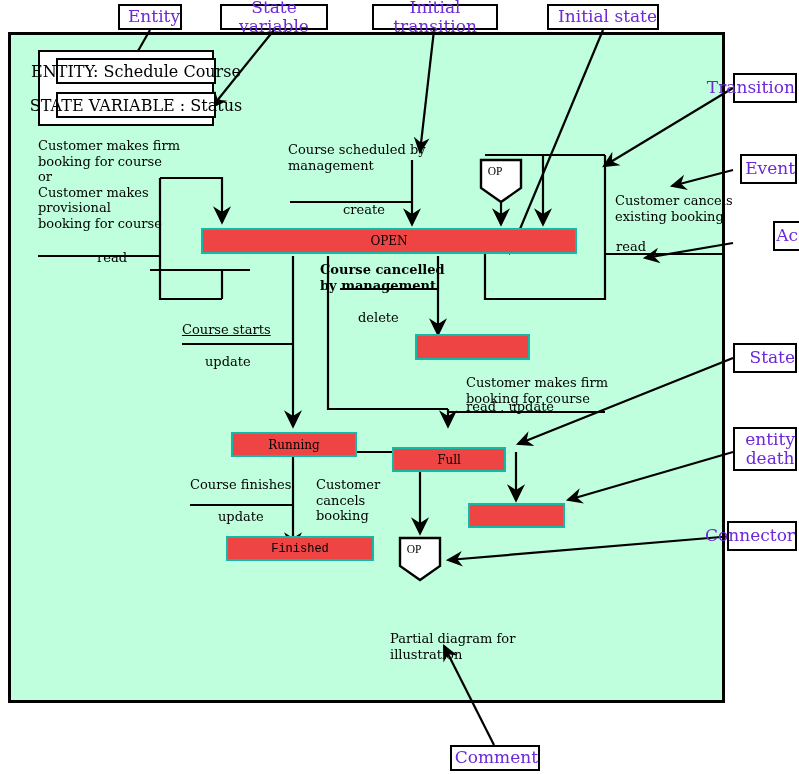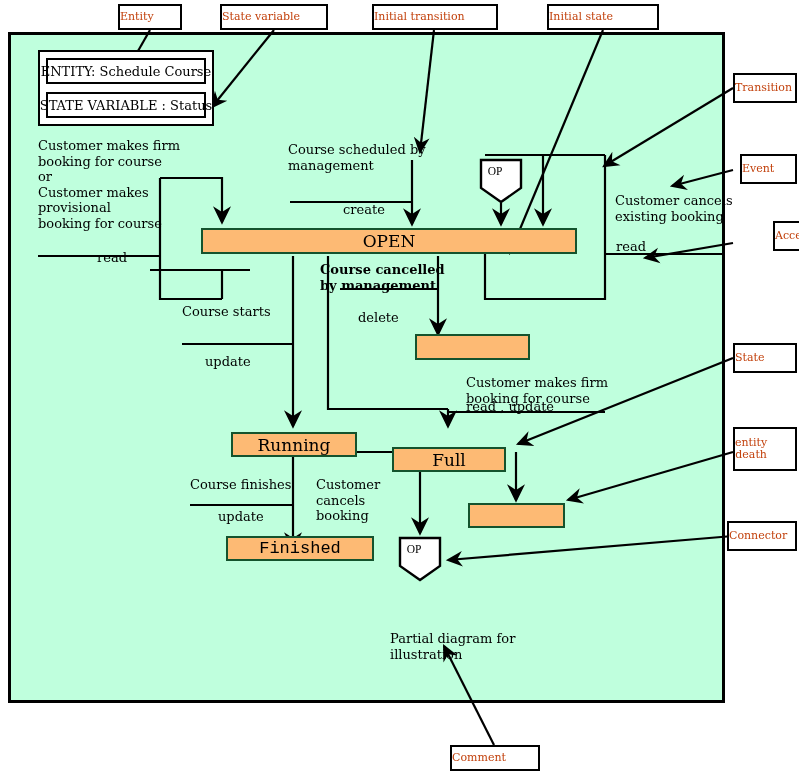--- a/index.html
+++ b/index.html
@@ -39,66 +39,66 @@
     box-sizing: border-box;
   }
   
   .callout {
     position: absolute;
     background: #ffffff;
     border: 2px solid #000000;
     box-sizing: border-box;
     display: flex;
     align-items: center;
-    justify-content: flex-start;
+    justify-content: flex-end;
     text-align: center;
-    font-size: 11px;
+    font-size: 17px;
     line-height: 1.12;
-    color: #c2410c;
+    color: #6d28d9;
     z-index: 30;
   }
   
   .entity-wrap {
     position: absolute;
     left: 38px;
     top: 50px;
     width: 176px;
     height: 76px;
     background: #ffffff;
     border: 2px solid #000000;
     box-sizing: border-box;
     z-index: 12;
   }
   .entity-row {
     position: absolute;
-    left: 6px;
+    left: 16px;
     width: 160px;
     height: 26px;
     background: #ffffff;
     border: 2px solid #000000;
     box-sizing: border-box;
     display: flex;
     align-items: center;
     justify-content: center;
-    font-size: 13px;
+    font-size: 16px;
     white-space: nowrap;
   }
   .entity-row.r1 { top: 6px; }
   .entity-row.r2 { top: 40px; }
 
   
   .state {
     position: absolute;
-    background: #fdba74;
-    border: 2px solid #14532d;
+    background: #ef4444;
+    border: 2px solid #14b8a6;
     box-sizing: border-box;
     display: flex;
     align-items: center;
     justify-content: center;
-    font-size: 17px;
+    font-size: 12px;
     color: #000000;
     z-index: 14;
   }
   
   .connector {
     position: absolute;
     width: 44px;
     height: 46px;
     z-index: 14;
   }
@@ -259,21 +259,21 @@
   <div class="ftext" style="left:343px; top:202px;">create</div>
 
   <div class="ftext" style="left:615px; top:193px; width:130px;">Customer cancels
 existing booking</div>
   <div class="ftext" style="left:616px; top:239px;">read</div>
 
   <div class="ftext" style="left:320px; top:262px; width:140px;font-weight:bold;">Course cancelled
 by management</div>
   <div class="ftext" style="left:358px; top:310px;">delete</div>
 
-  <div class="ftext" style="left:182px; top:304px;">Course starts</div>
+  <div class="ftext" style="left:182px; top:322px;text-decoration:underline;">Course starts</div>
   <div class="ftext" style="left:205px; top:354px;">update</div>
 
   <div class="ftext" style="left:466px; top:375px; width:170px;">Customer makes firm
 booking for course</div>
   <div class="ftext" style="left:466px; top:399px;">read , update</div>
 
   <div class="ftext" style="left:190px; top:477px;">Course finishes</div>
   <div class="ftext" style="left:218px; top:509px;">update</div>
 
   <div class="ftext" style="left:316px; top:477px; width:110px;">Customer cancels

